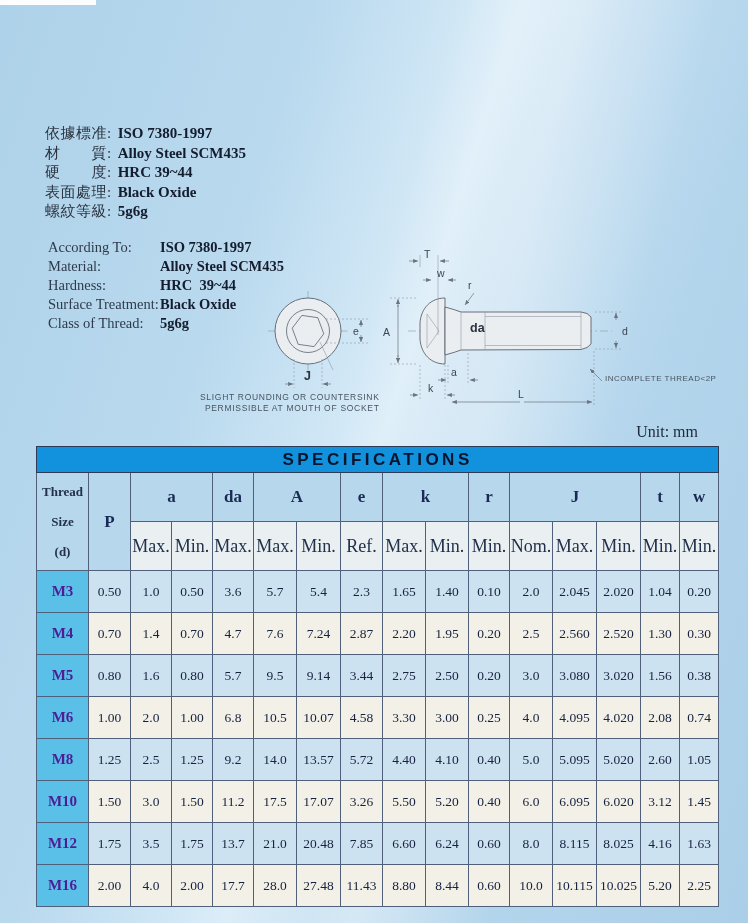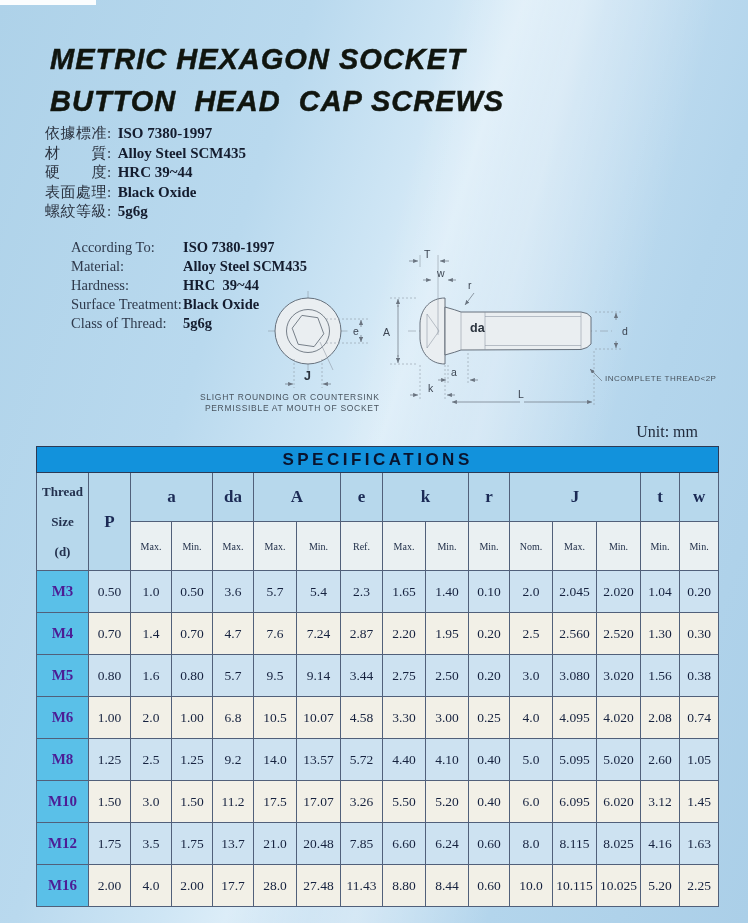--- a/index.html
+++ b/index.html
@@ -29,21 +29,21 @@
     color:#10150f; white-space:pre;
     -webkit-text-stroke:0.5px #10150f;
   }
   .title .t2{display:block; margin-top:6px;}
 
   
   .specs-cn{position:absolute; left:45px; top:124px; font-size:15px; line-height:19.5px;}
   .specs-cn .lbl{display:inline-block; color:#2b3340; letter-spacing:0.5px;}
   .specs-cn .val{font-weight:bold; color:#141c2e; margin-left:6px;}
   .specs-en{position:absolute; left:48px; top:238px; font-size:14.5px; line-height:19px;}
-  .specs-en .lbl{display:inline-block; width:112px; color:#2f3a4c;margin-left:23px;}
+  .specs-en .lbl{display:inline-block; width:112px; color:#2f3a4c;}
   .specs-en .val{font-weight:bold; color:#141c2e; white-space:pre;}
 
   
   .drawing{position:absolute; left:240px; top:247px; width:500px; height:176px;}
   .socket-note{
     position:absolute; left:200px; top:392px;
     font-family:"Liberation Sans", sans-serif;
     font-size:8.5px; line-height:10.5px; letter-spacing:0.7px; color:#49545f;text-align:right;
   }
   .unit{
@@ -61,21 +61,21 @@
     border:1px solid #51607a; text-align:center; vertical-align:middle;
     padding:0; overflow:hidden; white-space:nowrap;
   }
   .spec-bar{
     background:#1292dc; height:25px;
     font-family:"Liberation Sans", sans-serif; font-weight:bold;
     font-size:17px; letter-spacing:3.5px; color:#09142e;
     border:1px solid #2c3a55 !important;
   }
   tr.group-row th{height:48px; background:#b7d8ec; font-size:17px; font-weight:bold; color:#1b2a55;}
-  tr.sub-row th{height:48px; background:#eaf0f2; font-size:10px; font-weight:normal; color:#22304a;}
+  tr.sub-row th{height:48px; background:#eaf0f2; font-size:18px; font-weight:normal; color:#22304a;}
   th.corner{background:#f3f5f1; font-weight:normal;}
   th.corner .ln{display:block; font-size:13px; line-height:30px; color:#23314e;}
   th.pcol{background:#f3f5f1; font-size:16px; font-weight:bold; color:#1b2a55;}
   tbody th{background:#5ac0e8; font-size:15px; font-weight:bold; color:#4c1d95;}
   tbody td{font-size:13.5px; color:#16223f;}
   tbody tr{height:42px;}
   tr.row-odd td{background:#cde2f1;}
   tr.row-even td{background:#f2f0e7;}
 
   
@@ -87,21 +87,20 @@
   .dw-txt-b{font-family:"Liberation Sans", sans-serif; font-size:12.5px; font-weight:bold; fill:#2b333e;}
   .dw-note{font-family:"Liberation Sans", sans-serif; font-size:8px; letter-spacing:0.5px; fill:#49545f;}
 </style>
 </head>
 <body>
 
 <div class="page">
   <div class="streak"></div>
   <div class="sliver"></div>
 
-  <h1 class="title"><span>METRIC HEXAGON SOCKET</span><span class="t2">BUTTON  HEAD  CAP SCREWS</span></h1>
 
   <div class="specs-cn">
     <div><span class="lbl">依據標准:</span><span class="val">ISO 7380-1997</span></div>
     <div><span class="lbl">材　　質:</span><span class="val">Alloy Steel SCM435</span></div>
     <div><span class="lbl">硬　　度:</span><span class="val">HRC  39~44</span></div>
     <div><span class="lbl">表面處理:</span><span class="val">Black Oxide</span></div>
     <div><span class="lbl">螺紋等級:</span><span class="val">5g6g</span></div>
   </div>
 
   <div class="specs-en">

